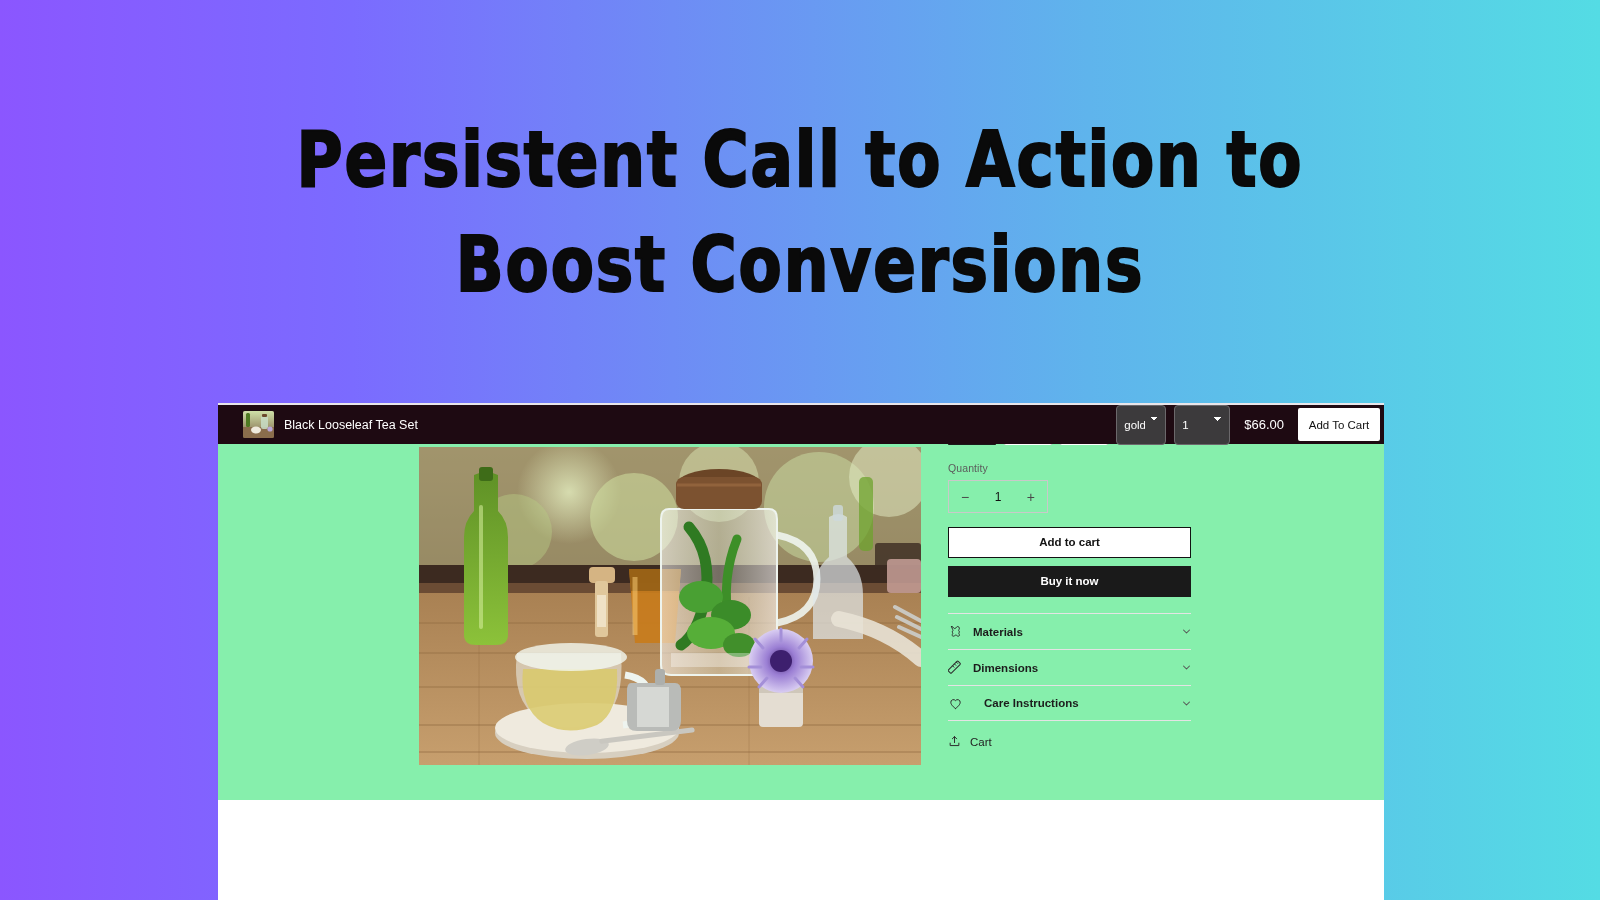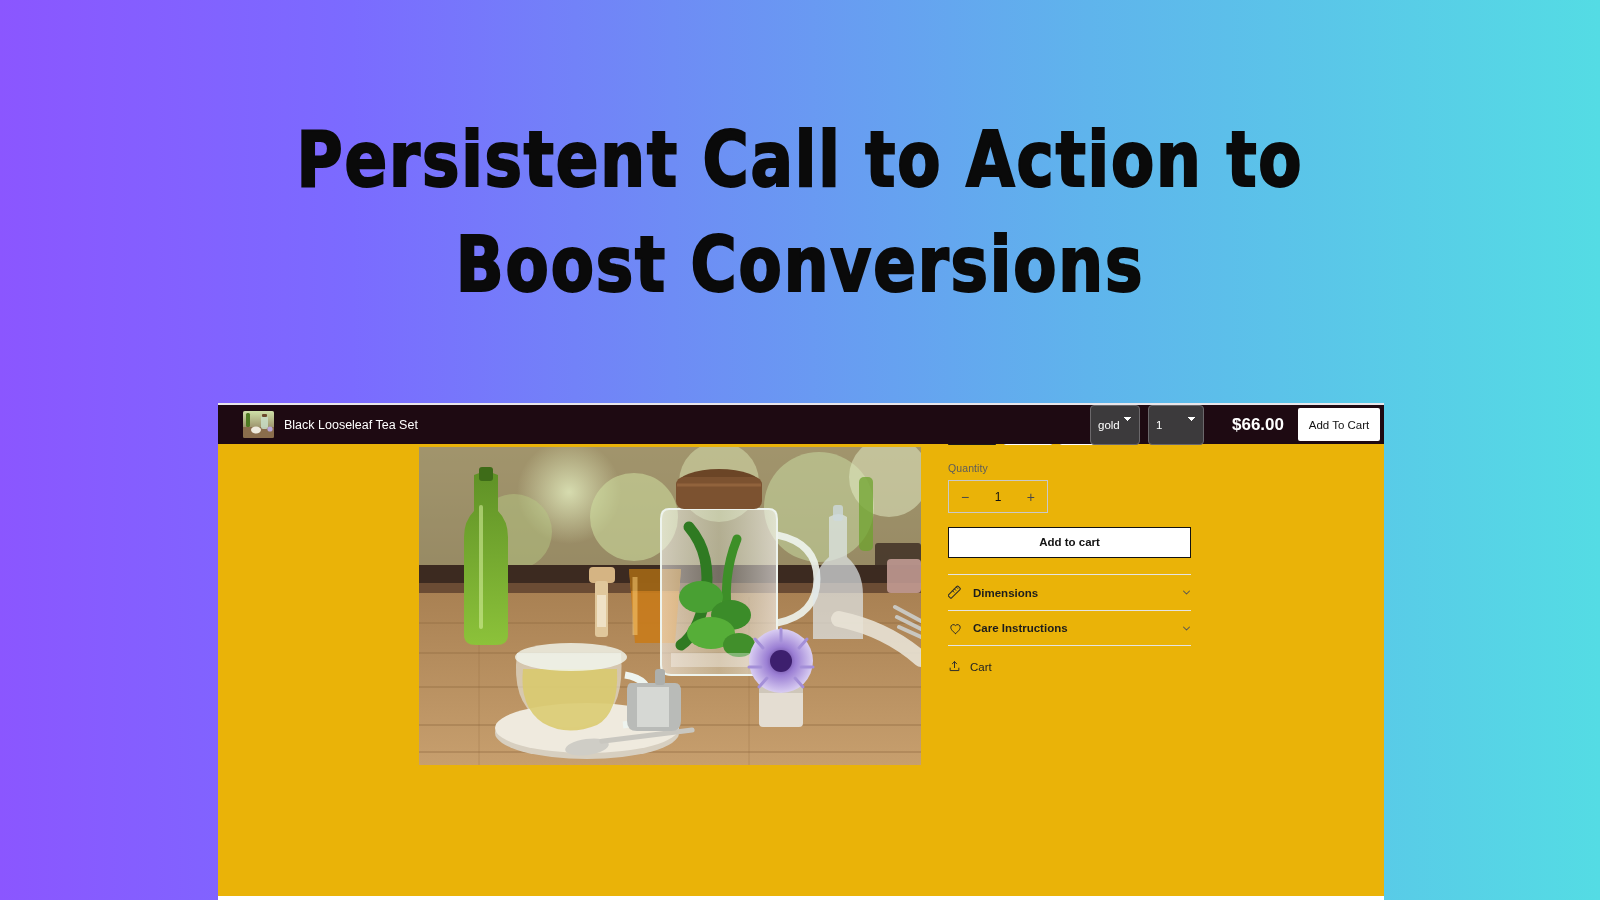--- a/index.html
+++ b/index.html
@@ -89,47 +89,46 @@
     background-position:
       calc(100% - 11px) 11px,
       calc(100% - 7px) 11px;
     background-size: 4px 4px, 4px 4px;
     background-repeat: no-repeat;
   }
   .sb-select.sel-variant { width: 50px; }
   .sb-select.sel-qty { width: 56px; }
   .sb-price {
     color: #ffffff;
-    font-size: 17px;
-    font-weight: 700;
+    font-size: 13px;
+    font-weight: 400;
     padding: 0 6px 0 6px;
     white-space: nowrap;
-    margin-left: 14px;
   }
   .sb-cta {
     background: #ffffff;
     color: #111111;
     border: none;
     font-family: "Liberation Sans", sans-serif;
     font-size: 11.5px;
     font-weight: 400;
     height: 33px;
     width: 82px;
     margin-right: 4px;
     border-radius: 2px;
     cursor: pointer;
     white-space: nowrap;
   }
 
   
   .store {
     position: absolute;
     left: 0; top: 41px;
-    width: 1166px; height: 452px;
-    background: #eab308;
+    width: 1166px; height: 356px;
+    background: #86efac;
   }
   .media {
     position: absolute;
     left: 201px; top: 3px;
     width: 502px; height: 318px;
     overflow: hidden;
     background: #d8d2c6;
   }
   .media svg { display: block; width: 100%; height: 100%; }
 
@@ -186,21 +185,21 @@
     width: 232px;
   }
 
   .accordion { margin-top: 16px; width: 243px; }
   .acc-row {
     height: 36px;
     display: flex; align-items: center;
     border-top: 1px solid #e4e4e4;
     cursor: pointer;
   }
-  .acc-row:last-child { border-bottom: 1px solid #e4e4e4; }
+  .acc-row:last-child { border-bottom: 1px solid #e4e4e4; gap: 11px; }
   .acc-ico { width: 15px; height: 15px; flex: 0 0 auto; color: #2b2b2b; }
   .acc-ico svg { display: block; width: 100%; height: 100%; }
   .acc-label { margin-left: 10px; font-size: 11.5px; font-weight: 700; color: #1c1c1c; flex: 1 1 auto; }
   .acc-chev { width: 9px; height: 9px; color: #555; }
   .acc-chev svg { display: block; width: 100%; height: 100%; }
 
   .share { margin-top: 14px; display: flex; align-items: center; cursor: pointer; }
   .share-ico { width: 13px; height: 13px; color: #2b2b2b; }
   .share-ico svg { display: block; width: 100%; height: 100%; }
   .share-label { margin-left: 9px; font-size: 11.5px; color: #232323; }
@@ -388,24 +387,38 @@
 
       <div class="q-label">Quantity</div>
 
       <div class="qty">
         <button class="qty-btn">−</button>
         <span class="qty-val">1</span>
         <button class="qty-btn">+</button>
       </div>
 
       <button class="btn-atc">Add to cart</button>
+      <button class="btn-buy">Buy it now</button>
 
 
       <div class="accordion">
 
+        <div class="acc-row">
+          <span class="acc-ico">
+            <svg viewBox="0 0 24 24" fill="none" stroke="currentColor" stroke-width="1.6" stroke-linecap="round" stroke-linejoin="round">
+              <path d="M6 4c1.6 0 2.4 1.4 3 2.4.7 1.1 2.9 1.1 3.6 0C13.2 5.4 14 4 15.6 4c1.3 0 2 .9 2.4 2.2.3 1 .3 2-.4 2.6-.8.7-.8 1.7 0 2.4.8.7.8 1.8.2 2.6-.7.9-.6 2 .2 2.8.7.7.6 1.9-.4 2.5-1.2.8-2.6.3-3.4-.6-.8-.9-2.6-.9-3.4 0-.8.9-2.2 1.4-3.4.6-1-.6-1.1-1.8-.4-2.5.8-.8.9-1.9.2-2.8-.6-.8-.6-1.9.2-2.6.8-.7.8-1.7 0-2.4-.7-.6-.7-1.6-.4-2.6C4 4.9 4.7 4 6 4z"></path>
+            </svg>
+          </span>
+          <span class="acc-label">Materials</span>
+          <span class="acc-chev">
+            <svg viewBox="0 0 12 12" fill="none" stroke="currentColor" stroke-width="1.4" stroke-linecap="round" stroke-linejoin="round">
+                <path d="M2 4l4 4 4-4"></path>
+              </svg>
+          </span>
+        </div>
 
 
         <div class="acc-row">
           <span class="acc-ico">
             <svg viewBox="0 0 24 24" fill="none" stroke="currentColor" stroke-width="1.6" stroke-linecap="round" stroke-linejoin="round">
               <rect x="-1" y="8" width="22" height="7" rx="1.5" transform="rotate(-45 10 11.5)"></rect>
               <path d="M7.5 9.5l2 2"></path>
                 <path d="M10.5 6.5l2 2"></path>
                 <path d="M13.5 3.5l2 2"></path>
             </svg>

